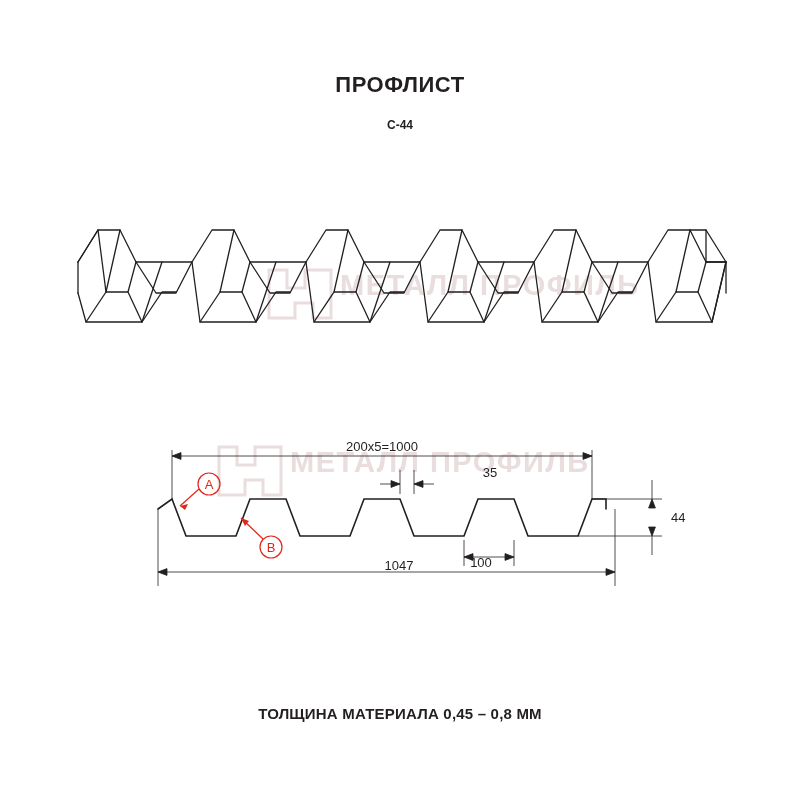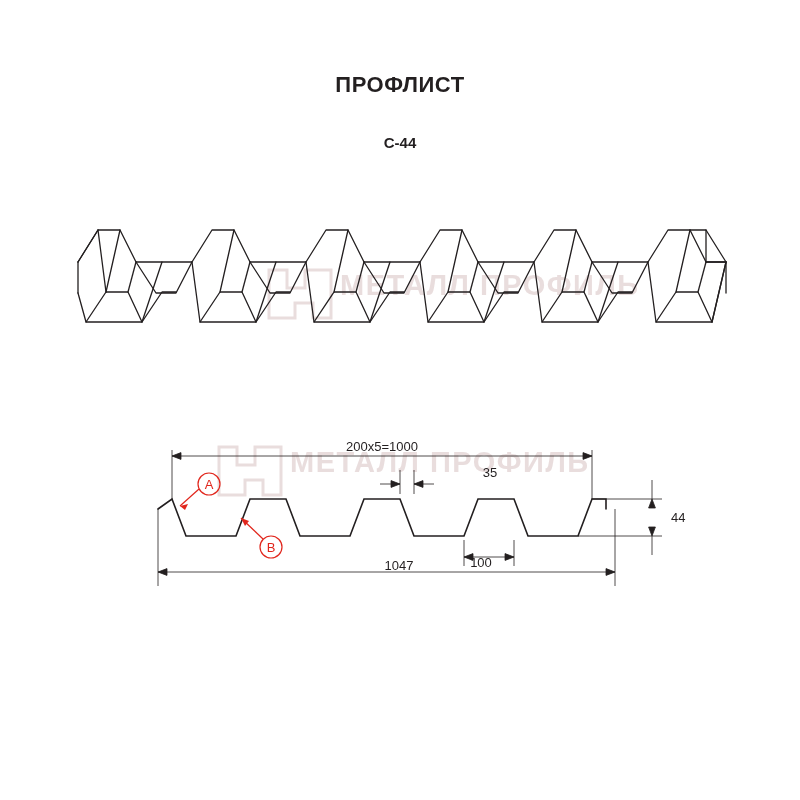--- a/index.html
+++ b/index.html
@@ -28,24 +28,24 @@
     top: 72px;
     width: 800px;
     text-align: center;
     font-size: 22px;
     font-weight: bold;
     letter-spacing: 0.5px;
   }
   .subtitle {
     position: absolute;
     left: 0;
-    top: 134px;
+    top: 118px;
     width: 800px;
     text-align: center;
-    font-size: 15px;
+    font-size: 12px;
     font-weight: bold;
   }
   .footnote {
     position: absolute;
     left: 0;
     top: 705px;
     width: 800px;
     text-align: center;
     font-size: 15px;
     font-weight: bold;
@@ -212,14 +212,15 @@
     </g>
     <g>
       <circle cx="271" cy="547" r="11" fill="none" stroke="#e1261c" stroke-width="1.2"></circle>
       <text x="271" y="552" text-anchor="middle" font-family="Liberation Sans, sans-serif" font-size="13" fill="#e1261c">B</text>
       <path d="M263,539 L241,518" stroke="#e1261c" stroke-width="1.2" fill="none"></path>
       <path d="M241,518 L249,521 L245,526 Z" fill="#e1261c"></path>
     </g>
 
   </svg>
 
+  <div class="footnote">ТОЛЩИНА МАТЕРИАЛА 0,45 – 0,8 ММ</div>
 
 </div>
 
 </body></html>

